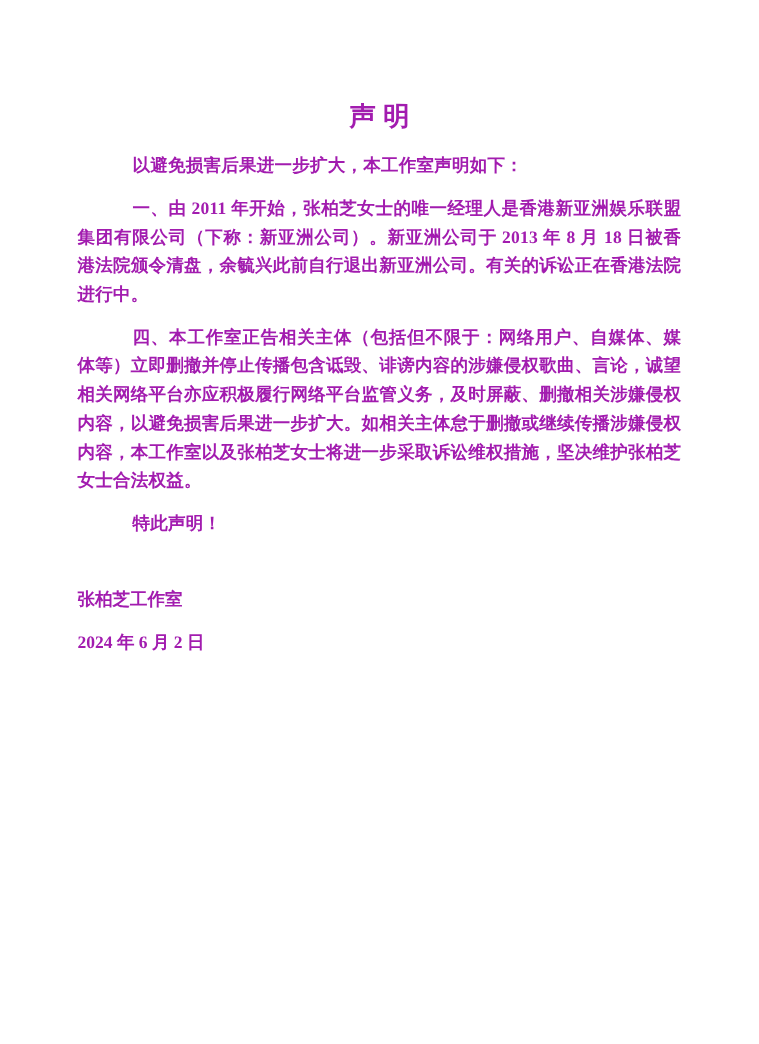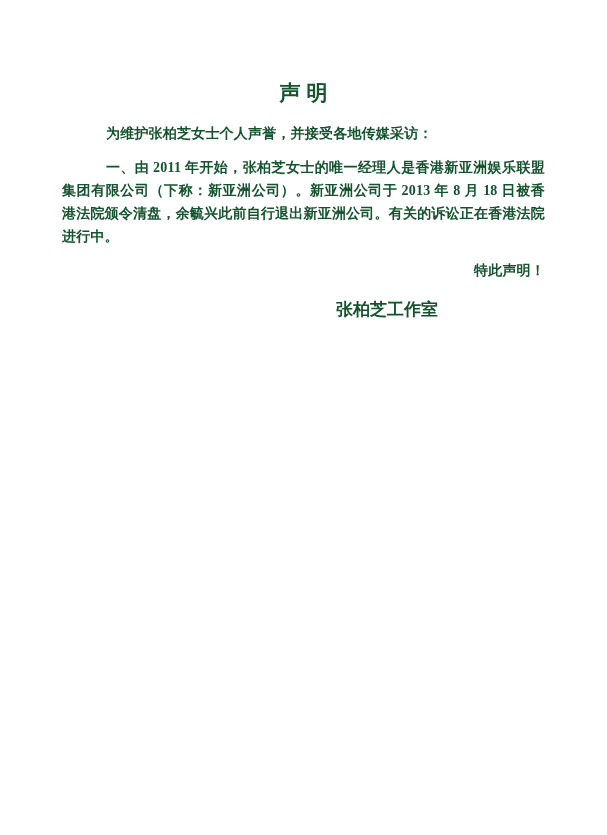--- a/index.html
+++ b/index.html
@@ -9,21 +9,21 @@
   }
   .page {
     position: relative;
     box-sizing: border-box;
     width: 607px;
     height: 835px;
     margin: 0 auto;
     background: #ffffff;
     padding: 78px 62px 0 62px;
     font-family: "Liberation Serif", serif;
-    color: #14532d;
+    color: #a21caf;
     font-weight: bold;
     overflow: hidden;
   }
   .doc-title {
     margin: 0 0 14px 0;
     padding-left: 6px;          
     font-size: 21px;
     line-height: 30px;
     text-align: center;
     letter-spacing: 6px;
@@ -31,50 +31,51 @@
   }
   .para {
     margin: 0 0 11px 0;
     font-size: 14px;
     line-height: 23px;
     text-align: justify;
     text-indent: 44px;
     letter-spacing: 0.2px;
   }
   .closing {
-    text-align: right;
+    text-align: left;
   }
   .sig-block {
-    margin-top: 16px;
-    text-align: right;
+    margin-top: 38px;
     padding-right: 107px;
-    font-size: 17px;
+    font-size: 14px;
     line-height: 23px;
   }
   .sig-line {
     margin: 0;
   }
   .date-line {
     margin: 11px 0 0 0;
   }
 </style>
 </head>
 <body>
 
 <div class="page">
 
   <h1 class="doc-title">声明</h1>
 
 
-  <p class="para">为维护张柏芝女士个人声誉，并接受各地传媒采访：</p>
+  <p class="para">以避免损害后果进一步扩大，本工作室声明如下：</p>
 
   <p class="para">一、由 2011 年开始，张柏芝女士的唯一经理人是香港新亚洲娱乐联盟集团有限公司（下称：新亚洲公司）。新亚洲公司于 2013 年 8 月 18 日被香港法院颁令清盘，余毓兴此前自行退出新亚洲公司。有关的诉讼正在香港法院进行中。</p>
 
 
 
+  <p class="para">四、本工作室正告相关主体（包括但不限于：网络用户、自媒体、媒体等）立即删撤并停止传播包含诋毁、诽谤内容的涉嫌侵权歌曲、言论，诚望相关网络平台亦应积极履行网络平台监管义务，及时屏蔽、删撤相关涉嫌侵权内容，以避免损害后果进一步扩大。如相关主体怠于删撤或继续传播涉嫌侵权内容，本工作室以及张柏芝女士将进一步采取诉讼维权措施，坚决维护张柏芝女士合法权益。</p>
 
   <p class="para closing">特此声明！</p>
 
   <div class="sig-block">
     <p class="sig-line">张柏芝工作室</p>
+    <p class="sig-line date-line">2024 年 6 月 2 日</p>
   </div>
 
 </div>
 
 </body></html>

